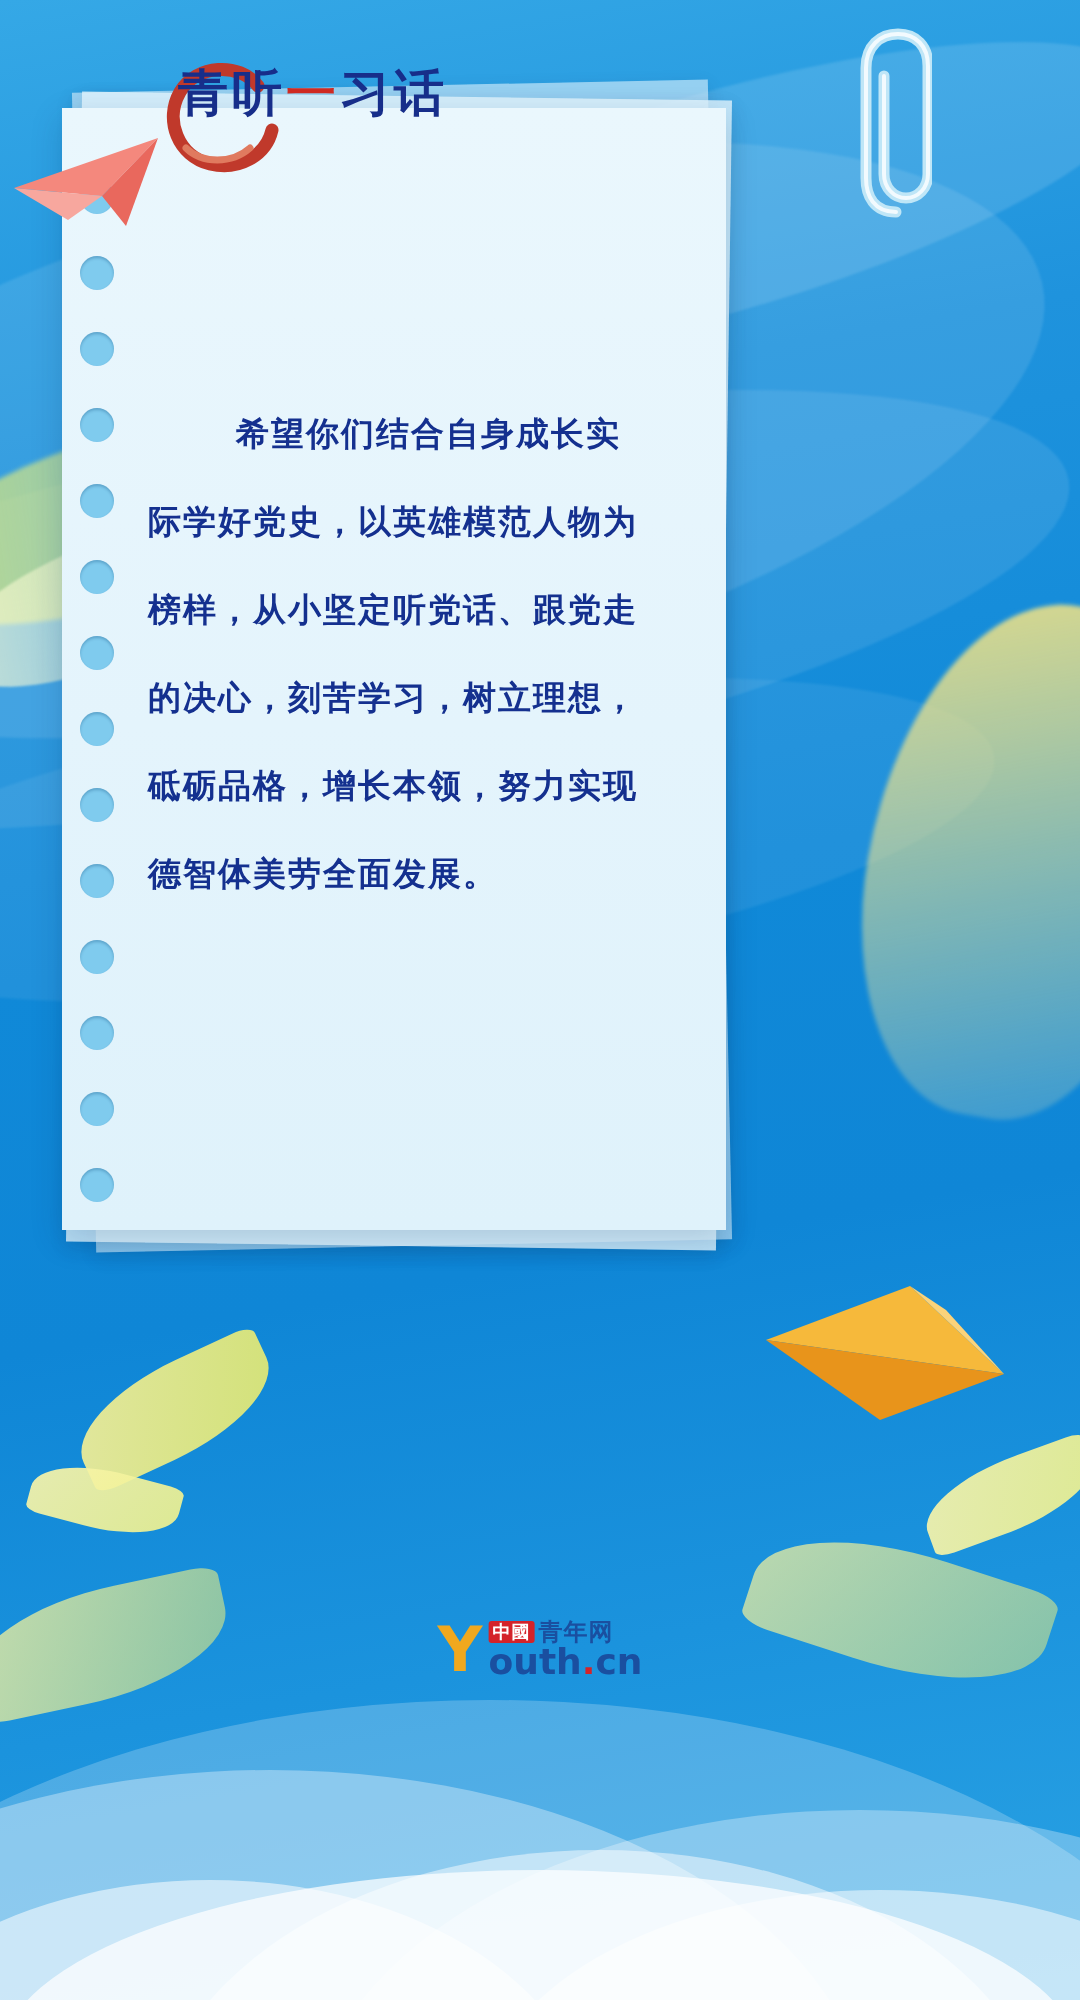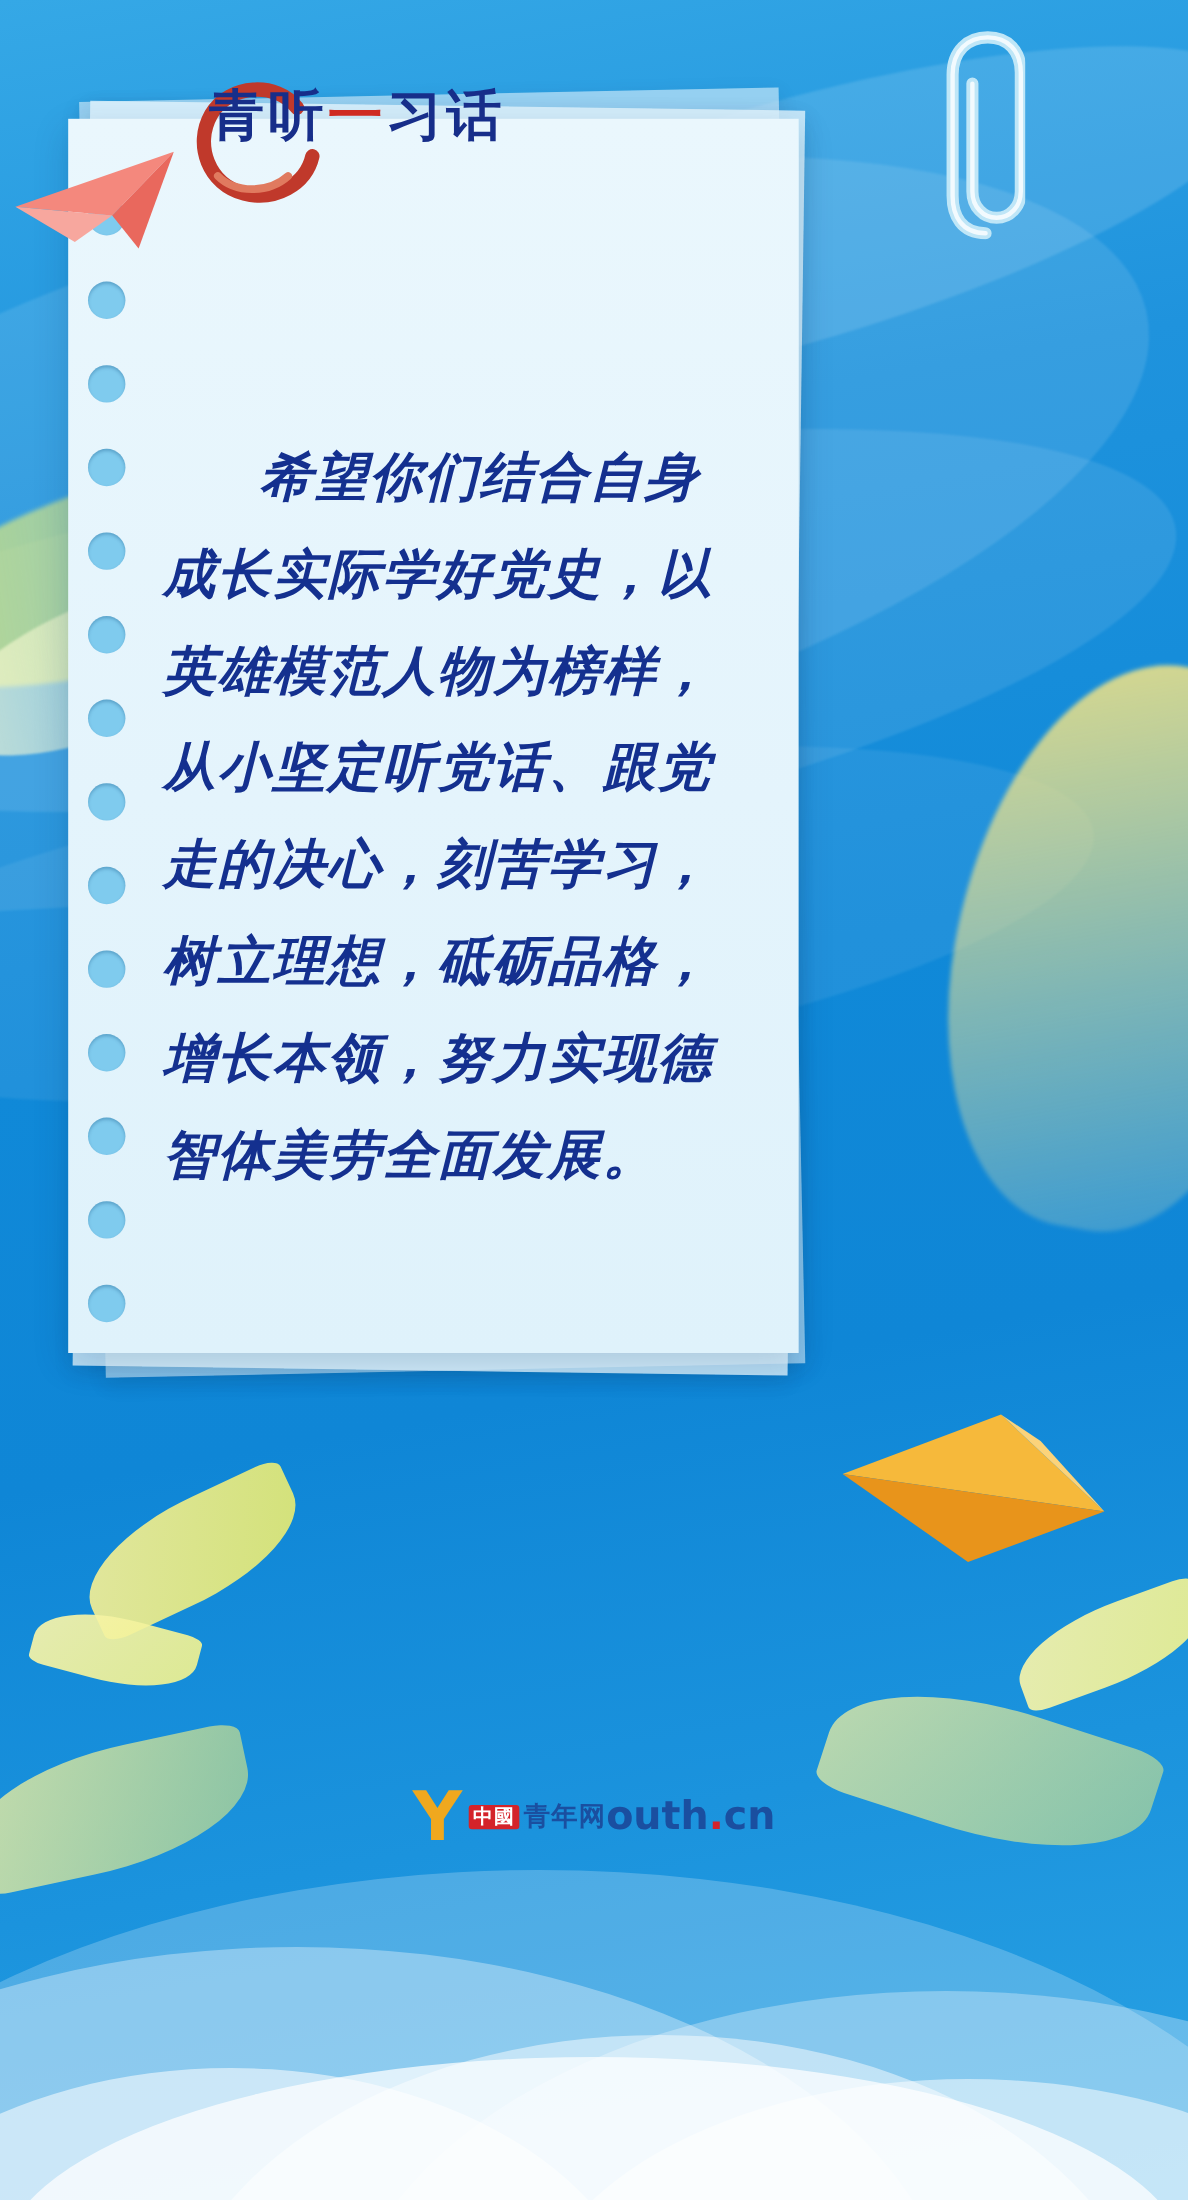--- a/index.html
+++ b/index.html
@@ -142,24 +142,23 @@
     width: 72px; height: 190px;
   }
 
   
   .plane-red { position: absolute; left: 6px; top: 130px; width: 160px; height: 120px; }
   .plane-orange { position: absolute; right: 70px; bottom: 560px; width: 250px; height: 170px; }
 
   
   .title-block {
     position: absolute;
-    left: 162px; top: 60px;
+    left: 150px; top: 60px;
     display: flex;
     align-items: center;
-    margin-top: 12px;
   }
   .brush-ring {
     position: absolute;
     left: 12px; top: 0px;
     width: 120px; height: 120px;
   }
   .title-text {
     position: relative;
     margin-left: 28px;
     font-family: "DejaVu Sans", "Liberation Sans", sans-serif;
@@ -171,27 +170,26 @@
   .t-blue { color: #172e8a; }
   .t-red  { color: #cf2a22; }
 
   
   .quote {
     position: absolute;
     left: 148px;
     top: 390px;
     width: 500px;
     font-family: "DejaVu Sans", "Liberation Sans", sans-serif;
-    font-size: 48px;
+    font-size: 33px;
     line-height: 88px;
     color: #14308f;
     font-weight: 700;
     letter-spacing: 2px;
     text-indent: 88px;
-    font-style: italic;
   }
   .attribution {
     position: absolute;
     left: 148px;
     top: 1255px;
     width: 510px;
     font-family: "DejaVu Sans", "Liberation Sans", sans-serif;
     font-size: 28px;
     line-height: 50px;
     color: #1a3d8f;
@@ -209,21 +207,21 @@
     align-items: center;
     gap: 6px;
   }
   .fl-y {
     font-family: "DejaVu Sans", "Liberation Sans", sans-serif;
     font-size: 62px;
     font-weight: 700;
     color: #f0a81e;
     line-height: 0.9;
   }
-  .fl-right { display: flex; line-height: 1; }
+  .fl-right { display: flex; flex-direction: column; line-height: 1; }
   .fl-cn {
     display: flex; align-items: center; gap: 4px;
     font-size: 24px; font-weight: 700; letter-spacing: 1px;
   }
   .fl-badge {
     background: #d4232a; color: #fff; font-size: 18px;
     padding: 2px 4px; border-radius: 3px; line-height: 1;
   }
   .fl-cn-text { color: #1a4fa0; font-family: Liberation Serif, serif; }
   .fl-en {

